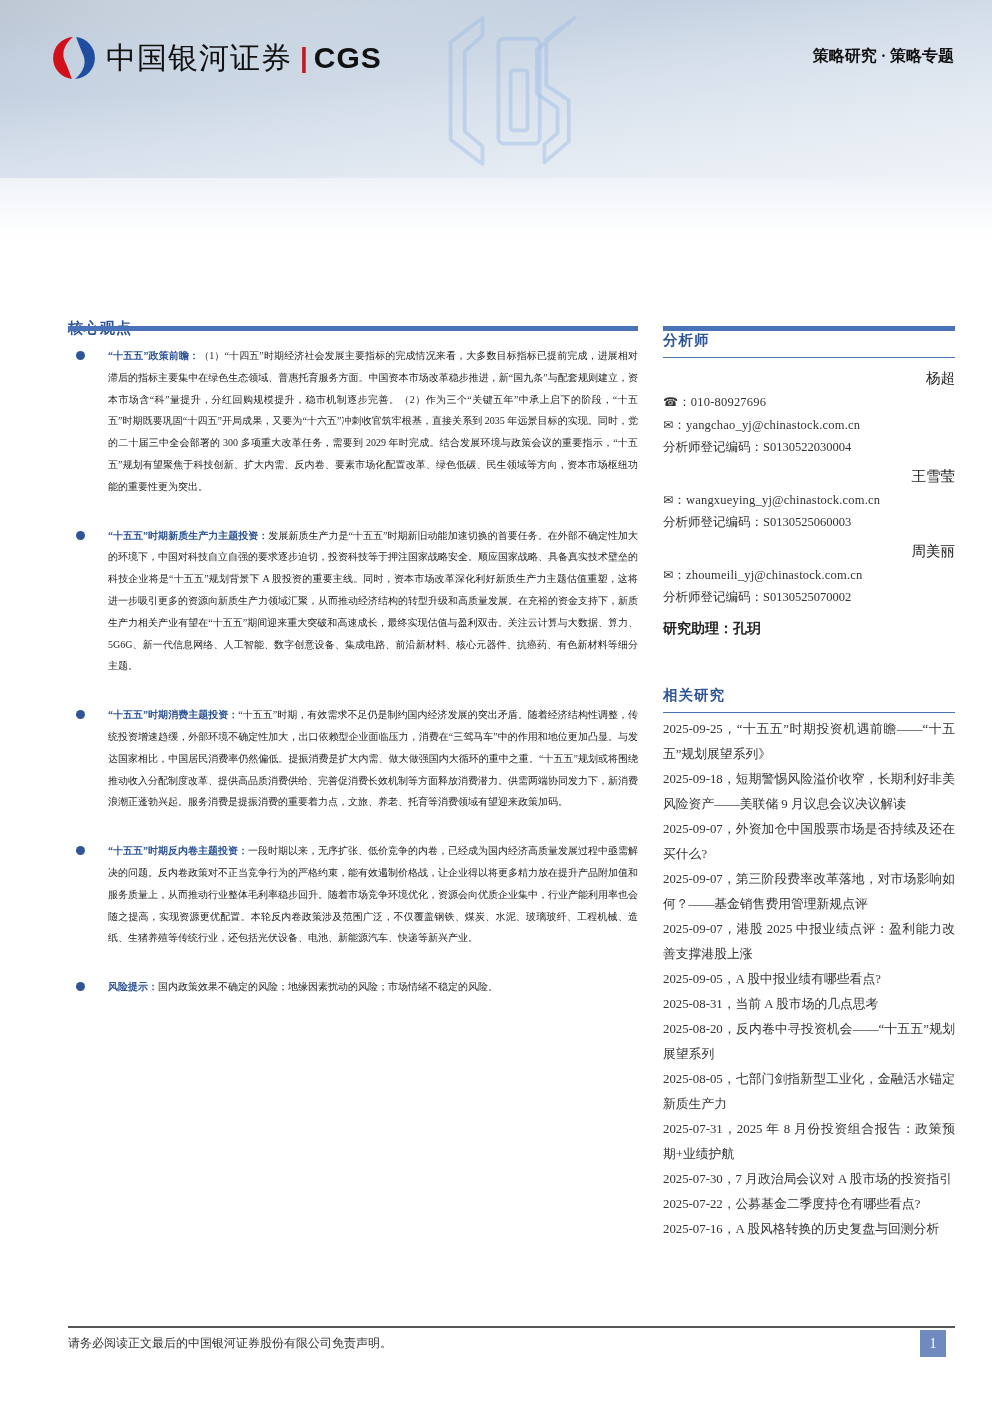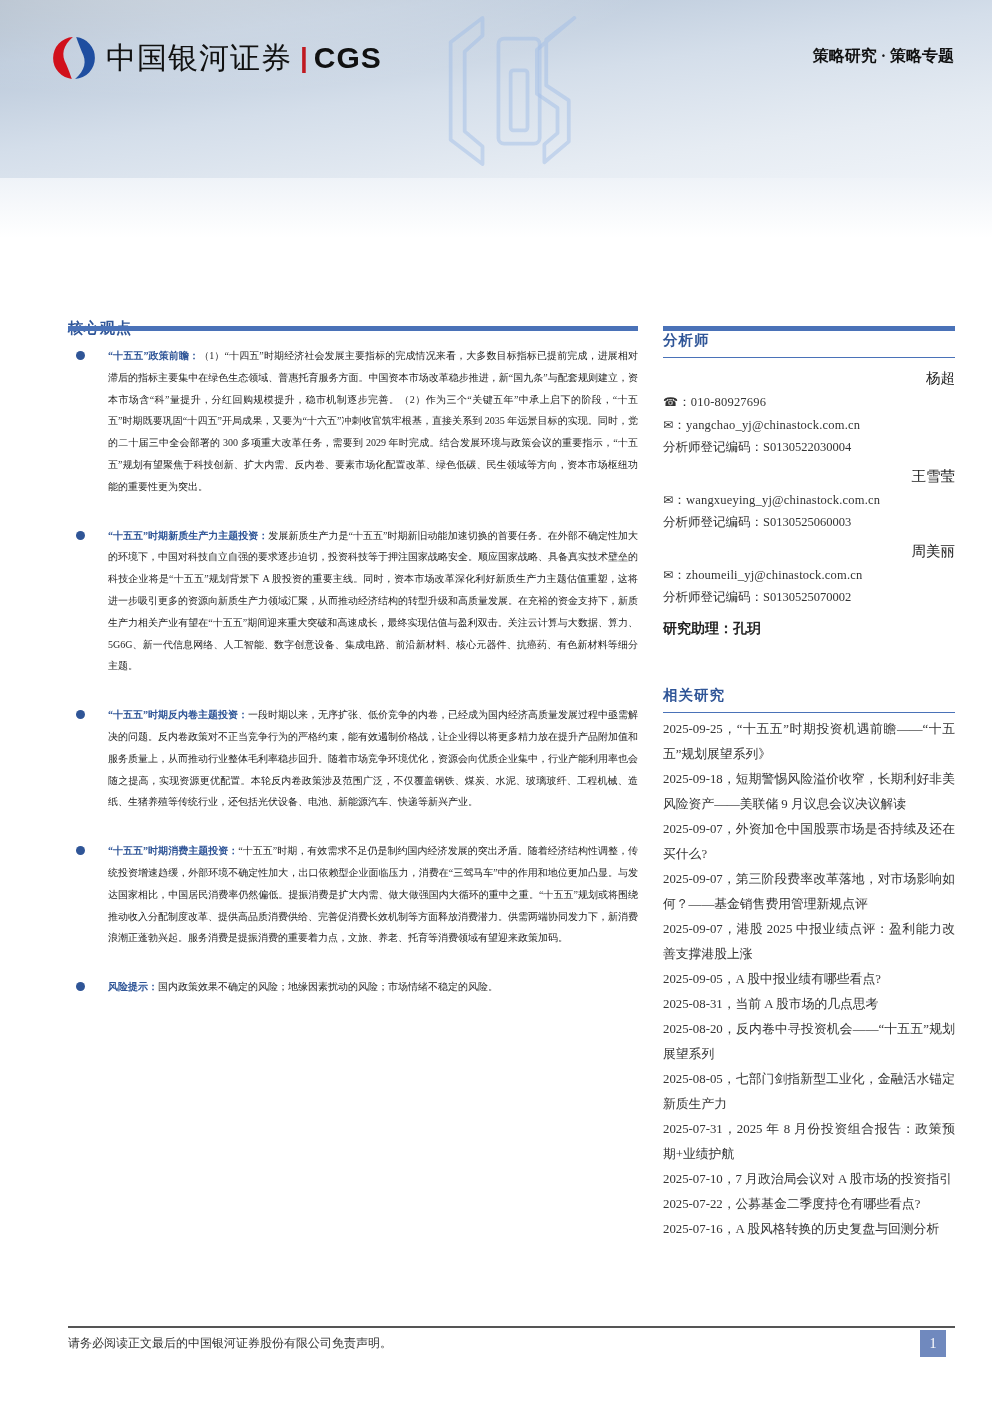--- a/index.html
+++ b/index.html
@@ -151,30 +151,30 @@
         <p class="bullet-body">
           <span class="bullet-lead">“十五五”时期新质生产力主题投资：</span><span>发展新质生产力是“十五五”时期新旧动能加速切换的首要任务。在外部不确定性加大的环境下，中国对科技自立自强的要求逐步迫切，投资科技等于押注国家战略安全。顺应国家战略、具备真实技术壁垒的科技企业将是“十五五”规划背景下 A 股投资的重要主线。同时，资本市场改革深化利好新质生产力主题估值重塑，这将进一步吸引更多的资源向新质生产力领域汇聚，从而推动经济结构的转型升级和高质量发展。在充裕的资金支持下，新质生产力相关产业有望在“十五五”期间迎来重大突破和高速成长，最终实现估值与盈利双击。关注云计算与大数据、算力、5G6G、新一代信息网络、人工智能、数字创意设备、集成电路、前沿新材料、核心元器件、抗癌药、有色新材料等细分主题。</span>
         </p>
       </div>
 
       <div class="bullet-item">
         <span class="bullet-dot">
             <i></i>
           </span>
         <p class="bullet-body">
+          <span class="bullet-lead">“十五五”时期消费主题投资：</span><span>“十五五”时期，有效需求不足仍是制约国内经济发展的突出矛盾。随着经济结构性调整，传统投资增速趋缓，外部环境不确定性加大，出口依赖型企业面临压力，消费在“三驾马车”中的作用和地位更加凸显。与发达国家相比，中国居民消费率仍然偏低。提振消费是扩大内需、做大做强国内大循环的重中之重。“十五五”规划或将围绕推动收入分配制度改革、提供高品质消费供给、完善促消费长效机制等方面释放消费潜力。供需两端协同发力下，新消费浪潮正蓬勃兴起。服务消费是提振消费的重要着力点，文旅、养老、托育等消费领域有望迎来政策加码。</span>
+        </p>
+      </div>
+
+      <div class="bullet-item">
+        <span class="bullet-dot">
+            <i></i>
+          </span>
+        <p class="bullet-body">
           <span class="bullet-lead">“十五五”时期反内卷主题投资：</span><span>一段时期以来，无序扩张、低价竞争的内卷，已经成为国内经济高质量发展过程中亟需解决的问题。反内卷政策对不正当竞争行为的严格约束，能有效遏制价格战，让企业得以将更多精力放在提升产品附加值和服务质量上，从而推动行业整体毛利率稳步回升。随着市场竞争环境优化，资源会向优质企业集中，行业产能利用率也会随之提高，实现资源更优配置。本轮反内卷政策涉及范围广泛，不仅覆盖钢铁、煤炭、水泥、玻璃玻纤、工程机械、造纸、生猪养殖等传统行业，还包括光伏设备、电池、新能源汽车、快递等新兴产业。</span>
-        </p>
-      </div>
-
-      <div class="bullet-item">
-        <span class="bullet-dot">
-            <i></i>
-          </span>
-        <p class="bullet-body">
-          <span class="bullet-lead">“十五五”时期消费主题投资：</span><span>“十五五”时期，有效需求不足仍是制约国内经济发展的突出矛盾。随着经济结构性调整，传统投资增速趋缓，外部环境不确定性加大，出口依赖型企业面临压力，消费在“三驾马车”中的作用和地位更加凸显。与发达国家相比，中国居民消费率仍然偏低。提振消费是扩大内需、做大做强国内大循环的重中之重。“十五五”规划或将围绕推动收入分配制度改革、提供高品质消费供给、完善促消费长效机制等方面释放消费潜力。供需两端协同发力下，新消费浪潮正蓬勃兴起。服务消费是提振消费的重要着力点，文旅、养老、托育等消费领域有望迎来政策加码。</span>
         </p>
       </div>
 
       <div class="bullet-item">
         <span class="bullet-dot">
             <i></i>
           </span>
         <p class="bullet-body">
           <span class="bullet-lead">风险提示：</span><span>国内政策效果不确定的风险；地缘因素扰动的风险；市场情绪不稳定的风险。</span>
         </p>
@@ -225,21 +225,21 @@
         <div class="research-item">2025-09-25，“十五五”时期投资机遇前瞻——“十五五”规划展望系列》</div>
         <div class="research-item">2025-09-18，短期警惕风险溢价收窄，长期利好非美风险资产——美联储 9 月议息会议决议解读</div>
         <div class="research-item">2025-09-07，外资加仓中国股票市场是否持续及还在买什么?</div>
         <div class="research-item">2025-09-07，第三阶段费率改革落地，对市场影响如何？——基金销售费用管理新规点评</div>
         <div class="research-item">2025-09-07，港股 2025 中报业绩点评：盈利能力改善支撑港股上涨</div>
         <div class="research-item">2025-09-05，A 股中报业绩有哪些看点?</div>
         <div class="research-item">2025-08-31，当前 A 股市场的几点思考</div>
         <div class="research-item">2025-08-20，反内卷中寻投资机会——“十五五”规划展望系列</div>
         <div class="research-item">2025-08-05，七部门剑指新型工业化，金融活水锚定新质生产力</div>
         <div class="research-item">2025-07-31，2025 年 8 月份投资组合报告：政策预期+业绩护航</div>
-        <div class="research-item">2025-07-10，7 月政治局会议对 A 股市场的投资指引</div>
+        <div class="research-item">2025-07-30，7 月政治局会议对 A 股市场的投资指引</div>
         <div class="research-item">2025-07-22，公募基金二季度持仓有哪些看点?</div>
         <div class="research-item">2025-07-16，A 股风格转换的历史复盘与回测分析</div>
       </div>
     </div>
   </div>
 
   <div class="footer-rule"></div>
   <div class="footer-note">请务必阅读正文最后的中国银河证券股份有限公司免责声明。</div>
   <div class="page-num-box">1</div>
 

